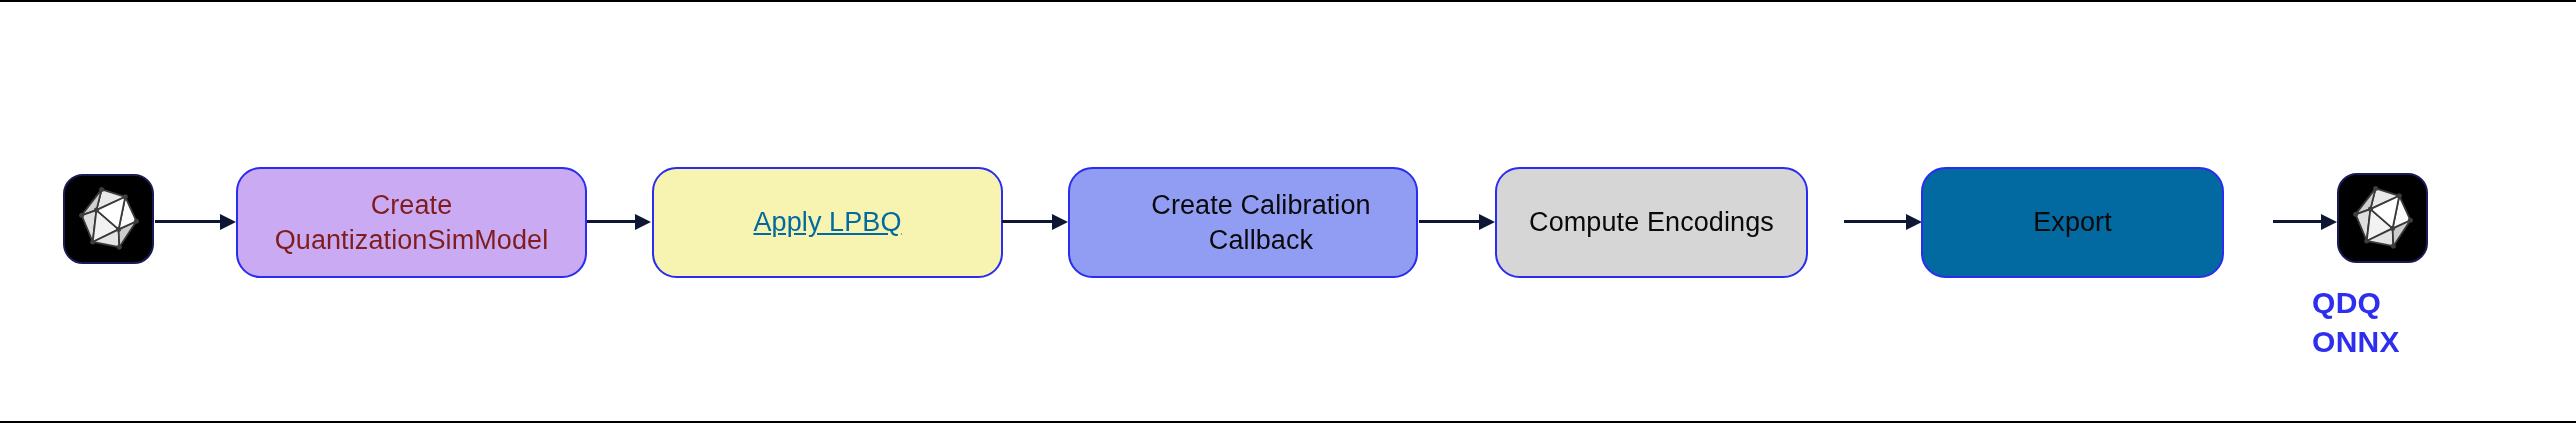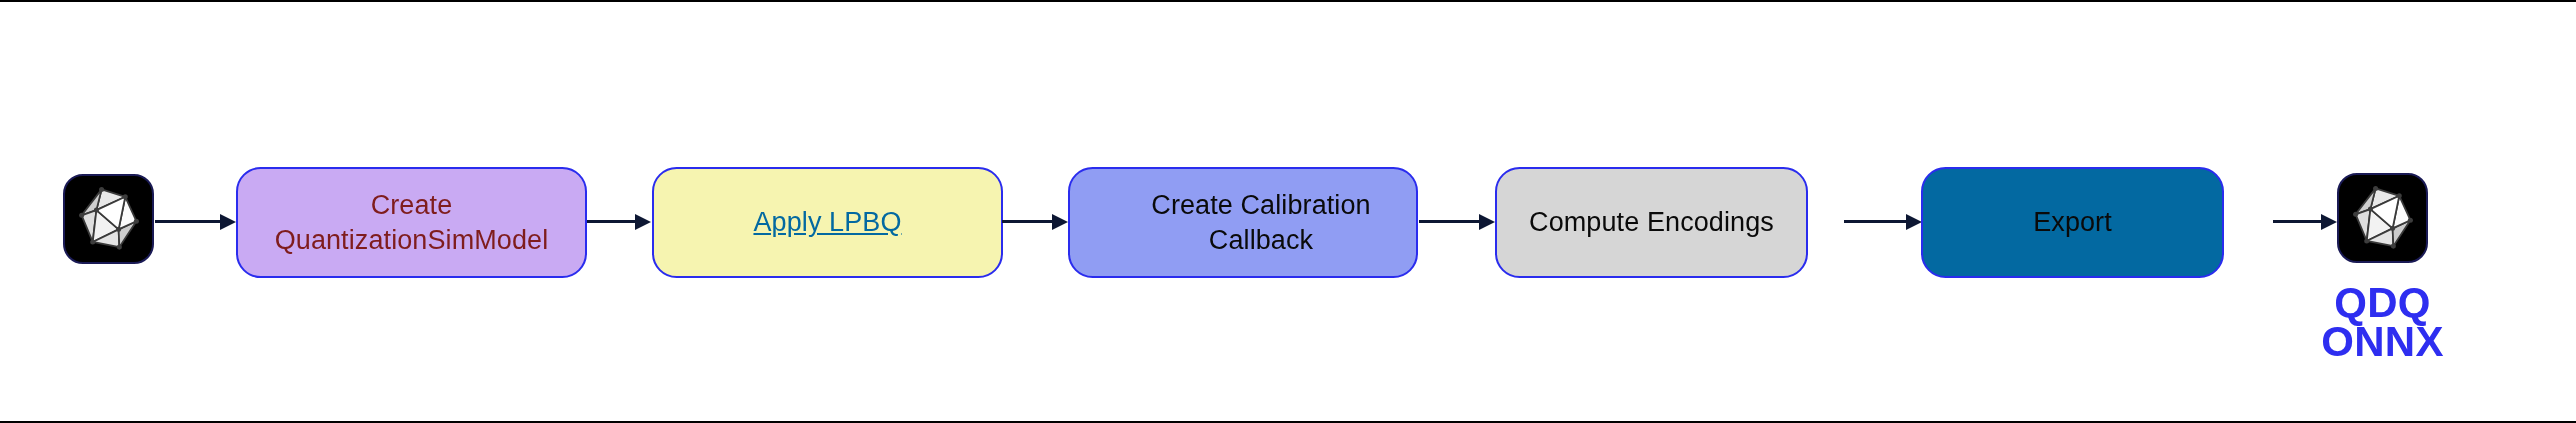--- a/index.html
+++ b/index.html
@@ -86,23 +86,23 @@
     border-top: 8.2px solid transparent;
     border-bottom: 8.2px solid transparent;
     border-left: 16px solid #0d1733;
   }
 
   .caption {
     position: absolute;
     left: 2312px;
     top: 283px;
     width: 141px;
-    text-align: center;
+    text-align: left;
     font-weight: bold;
-    font-size: 42px;
+    font-size: 30px;
     line-height: 39px;
     white-space: pre-line;
     letter-spacing: 0.3px;
   }
 </style>
 </head>
 <body>
 
 <div class="page">
 

